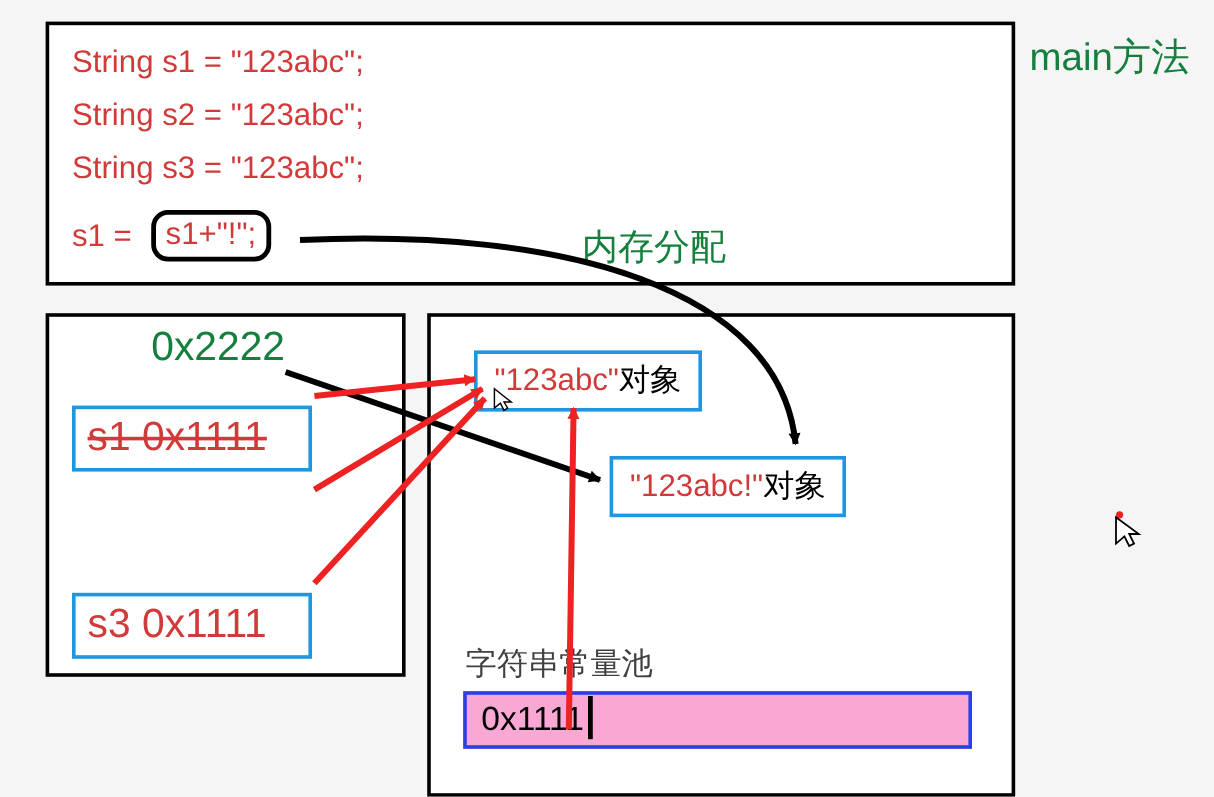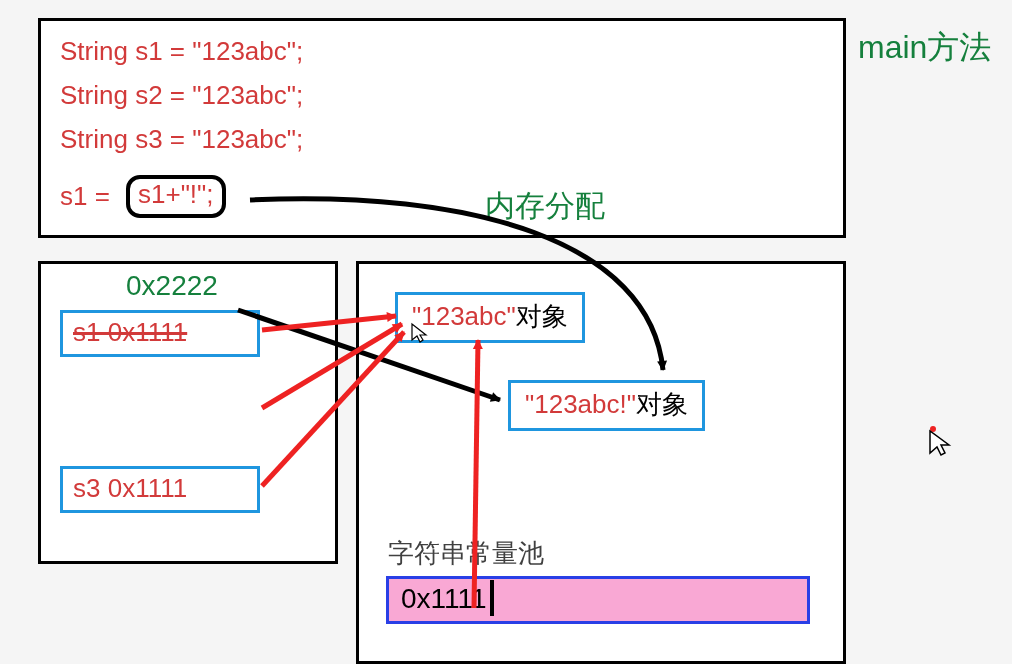--- a/index.html
+++ b/index.html
@@ -1,21 +1,21 @@
 <!DOCTYPE html>
 <html><head>
 <meta charset="utf-8">
 <style>
   html,body{margin:0;padding:0;width:1012px;height:664px;background:#f5f5f5;font-family:"Microsoft YaHei","Segoe UI",Arial,sans-serif;}
   .stage{position:relative;width:1012px;height:664px;}
   .box{position:absolute;border:3px solid #000;background:#fff;}
   .code{position:absolute;color:#d23a3a;font-size:26px;}
   .lbl{position:absolute;font-size:30px;color:#15803d;}
   .lbl-blue{position:absolute;font-size:26px;color:#404040;}
-  .varbox{position:absolute;border:3px solid #1f96df;background:#fff;color:#d23a3a;font-size:26px;padding:4px 10px 6px 10px;}
+  .varbox{position:absolute;border:3px solid #1f96df;background:#fff;color:#d23a3a;font-size:34px;padding:4px 10px 6px 10px;margin-top:28px;}
   .objbox{position:absolute;border:3px solid #1f96df;background:#fff;font-size:26px;padding:4px 14px 6px 14px;}
   .objbox .t{color:#d23a3a;}
   .objbox .c{color:#000000;}
   .poolbox{position:absolute;border:3px solid #2a3fe6;background:#f9a8d4;font-size:28px;color:#000;padding:4px 12px 6px 12px;}
   .round{border-radius:14px;}
   svg{position:absolute;top:0;left:0;width:1012px;height:664px;pointer-events:none;}
   .strike{text-decoration:line-through;text-decoration-thickness:3px;}
 </style>
 </head>
 <body>
@@ -25,21 +25,21 @@
 <div class="lbl" style="left:858px;top:26px;font-size:32px;">main方法</div>
 
 <div class="code" style="left:60px;top:36px;">String s1 = "123abc";</div>
 <div class="code" style="left:60px;top:80px;">String s2 = "123abc";</div>
 <div class="code" style="left:60px;top:124px;">String s3 = "123abc";</div>
 <div class="code" style="left:60px;top:181px;text-align:center;">s1 =</div>
 <div class="code round" style="left:126px;top:175px;border:4px solid #000;padding:0 8px 4px 8px;">s1+"!";</div>
 <div class="lbl" style="left:455px;top:186px;margin-left:30px;">内存分配</div>
 
 <div class="box" style="left:38px;top:261px;width:294px;height:297px;"></div>
-<div class="lbl" style="left:126px;top:270px;font-size:28px;">0x2222</div>
+<div class="lbl" style="left:126px;top:270px;font-size:34px;">0x2222</div>
 <div class="varbox" style="left:60px;top:310px;width:174px;">
   <span class="strike">s1  0x1111</span>
 </div>
 <div class="varbox" style="left:60px;top:466px;width:174px;">
   <span>s3  0x1111</span>
 </div>
 
 <div class="box" style="left:356px;top:261px;width:484px;height:397px;"></div>
 
 <div class="objbox" style="left:395px;top:292px;">

